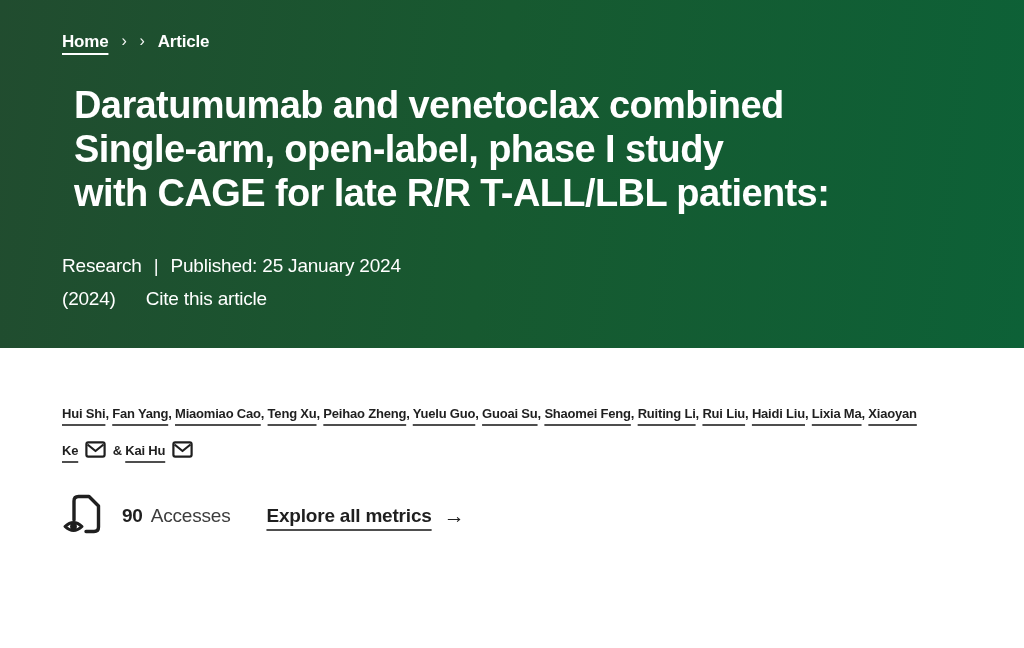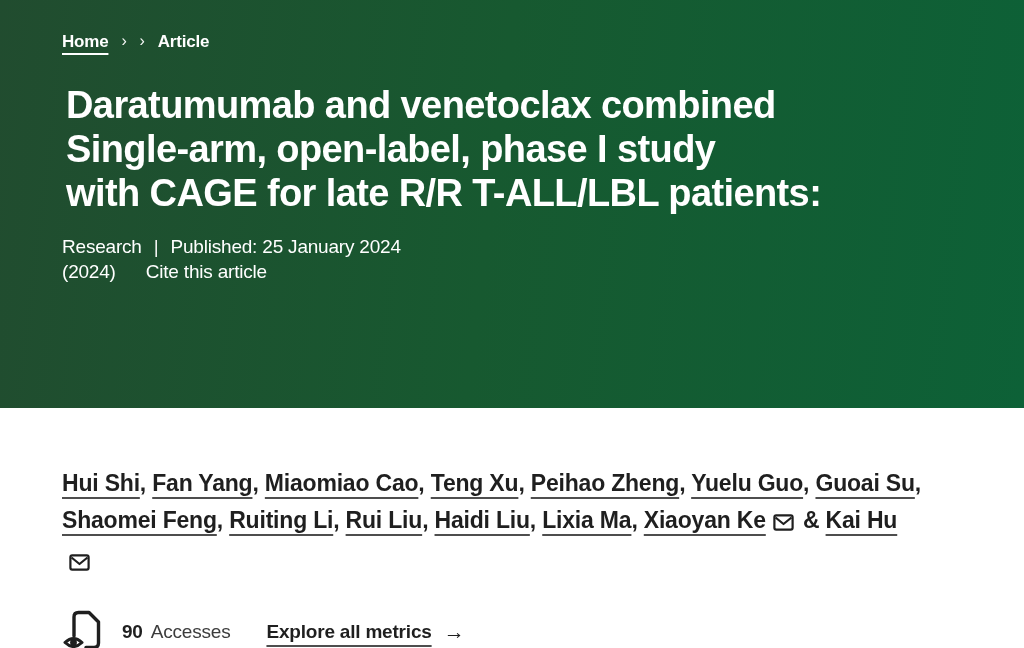--- a/index.html
+++ b/index.html
@@ -8,21 +8,21 @@
     width: 1024px;
     height: 648px;
     overflow: hidden;
     background: #ffffff;
     font-family: "Liberation Sans", sans-serif;
     color: #1f1f1f;
   }
 
   
   .hero {
-    height: 408px;
+    height: 348px;
     background: linear-gradient(97deg, #214c2f 0%, #175930 48%, #0d6137 100%);
     color: #ffffff;
     padding: 32px 62px 0 62px;
   }
 
   .breadcrumb {
     display: flex;
     align-items: center;
     gap: 13px;
     font-size: 17px;
@@ -37,64 +37,64 @@
     cursor: pointer;
   }
   .crumb-sep {
     font-weight: 400;
     font-size: 16px;
     opacity: 0.95;
     transform: translateY(-1px);
   }
 
   .title {
-    margin: 31px 0 0 4px;
+    margin: 31px 0 0 12px;
     font-size: 38px;
     line-height: 44px;
     font-weight: 700;
     letter-spacing: -0.6px;
     max-width: 900px;
   }
 
   .meta-row {
-    margin-top: 21px;
+    margin-top: 40px;
     font-size: 19px;
     letter-spacing: -0.2px;
     display: flex;
     align-items: center;
   }
   .meta-pipe {
     margin: 0 12px;
     font-weight: 300;
     opacity: 0.95;
   }
 
   .cite-row {
-    margin-top: 3px;
+    margin-top: 11px;
     font-size: 19px;
     letter-spacing: -0.2px;
     display: flex;
     align-items: center;
   }
   .cite-row .year { margin-right: 30px; }
   .cite-row a {
     color: #ffffff;
     text-underline-offset: 6px;
     text-decoration-thickness: 1.5px;
     cursor: pointer;
   }
 
   
   .byline {
     padding: 34px 62px 0 62px;
     background: #ffffff;
   }
 
   .authors {
-    font-size: 23px;
+    font-size: 13px;
     font-weight: 600;
     line-height: 37px;
     letter-spacing: -0.2px;
     max-width: 862px;
     color: #1f1f1f;
   }
   .authors a {
     color: #1f1f1f;
     text-decoration: underline;
     text-decoration-color: #4e4e4e;

